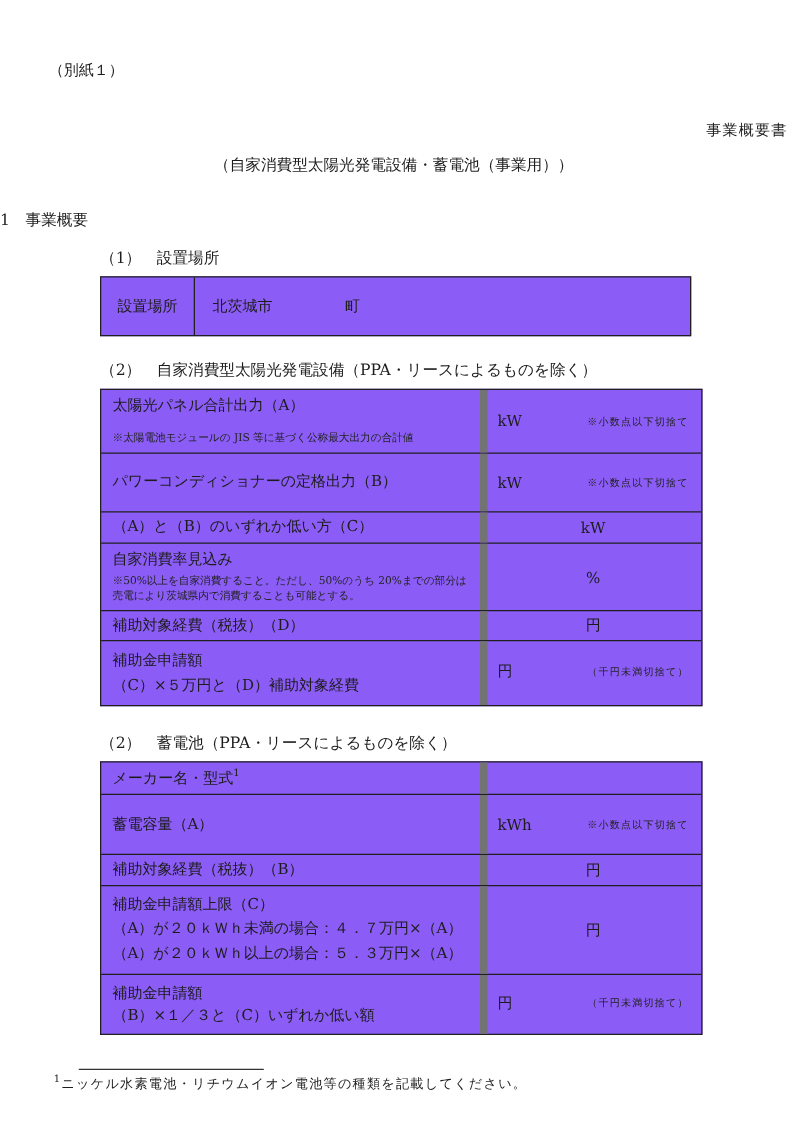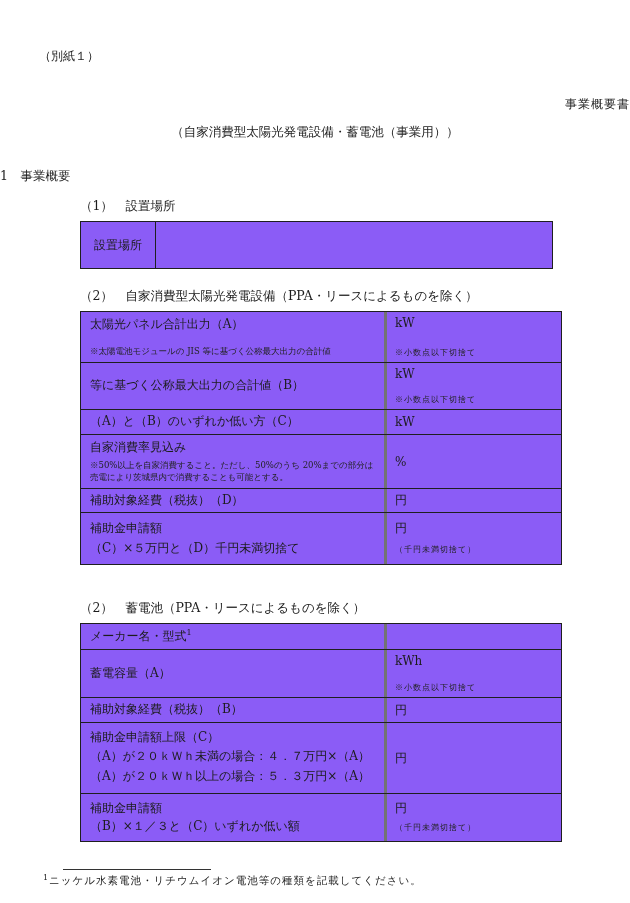--- a/index.html
+++ b/index.html
@@ -19,22 +19,22 @@
 
   .sec-heading { margin-top:27px; font-size:12.5px; }
   .sub-heading { margin-left:80px; margin-top:13px; font-size:12.5px; }
 
   
   .ftable { margin-left:80px; border:1px solid #1f1f1f; background:#8b5cf6; }
   .trow { display:flex; width:100%; }
   .trow + .trow { border-top:1px solid #1f1f1f; }
   .tcell { height:100%; }
   .lcell { flex:0 0 303px; padding:4px 8px 4px 9px; display:flex; flex-direction:column; }
-  .ucell { flex:1 1 auto; border-left:3px solid #737373; padding:4px 10px 4px 8px;
-           display:flex; flex-direction:column; align-items:flex-start; }
+  .ucell { flex:1 1 auto; border-left:6px solid #737373; padding:4px 10px 4px 8px;
+           display:flex; align-items:center; }
   .v-center { justify-content:center; }
   .v-between { justify-content:space-between; }
 
   .lbl { font-size:12px; line-height:1.45; }
   .note { font-size:8.5px; line-height:1.5; color:#222; }
   .unit { font-size:12px; }
   .unit-note { font-size:8px; letter-spacing:1px; color:#222; white-space:nowrap; }
 
   
   .loc-table { margin-top:6px; width:473px; height:48px; display:flex; }
@@ -59,40 +59,44 @@
 
   <div class="doc-title">事業概要書</div>
   <div class="doc-subtitle">（自家消費型太陽光発電設備・蓄電池（事業用））</div>
 
   <div class="sec-heading">1　事業概要</div>
 
   <div class="sub-heading">（1）　設置場所</div>
 
   <div class="ftable loc-table">
     <div class="loc-label">設置場所</div>
+    <div class="loc-value">
+      <span>北茨城市</span>
+      <span class="loc-town">町</span>
+    </div>
   </div>
 
   <div class="sub-heading" style="margin-top:19px;">（2）　自家消費型太陽光発電設備（PPA・リースによるものを除く）</div>
 
   <div class="ftable solar-table">
 
     <div class="trow" style="height:50px;">
       <div class="tcell lcell v-between">
         <div class="lbl">太陽光パネル合計出力（A）</div>
         <div class="note">※太陽電池モジュールの JIS 等に基づく公称最大出力の合計値</div>
       </div>
       <div class="tcell ucell v-between">
         <div class="unit">kW</div>
         <div class="unit-note">※小数点以下切捨て</div>
       </div>
     </div>
 
     <div class="trow" style="height:47px;">
       <div class="tcell lcell v-center">
-        <div class="lbl">等に基づく公称最大出力の合計値（B）</div>
+        <div class="lbl">パワーコンディショナーの定格出力（B）</div>
       </div>
       <div class="tcell ucell v-between">
         <div class="unit">kW</div>
         <div class="unit-note">※小数点以下切捨て</div>
       </div>
     </div>
 
     <div class="trow" style="height:25px;">
       <div class="tcell lcell v-center">
         <div class="lbl">（A）と（B）のいずれか低い方（C）</div>
@@ -117,31 +121,31 @@
         <div class="lbl">補助対象経費（税抜）（D）</div>
       </div>
       <div class="tcell ucell v-center">
         <div class="unit">円</div>
       </div>
     </div>
 
     <div class="trow" style="height:52px;">
       <div class="tcell lcell v-between" style="padding-top:7px;padding-bottom:7px;">
         <div class="lbl">補助金申請額</div>
-        <div class="lbl">（C）×５万円と（D）千円未満切捨て</div>
+        <div class="lbl">（C）×５万円と（D）補助対象経費</div>
       </div>
       <div class="tcell ucell v-between" style="padding-top:7px;padding-bottom:9px;">
         <div class="unit">円</div>
         <div class="unit-note">（千円未満切捨て）</div>
       </div>
     </div>
 
   </div>
 
-  <div class="sub-heading" style="margin-top:35px;">（2）　蓄電池（PPA・リースによるものを除く）</div>
+  <div class="sub-heading" style="margin-top:21px;">（2）　蓄電池（PPA・リースによるものを除く）</div>
 
   <div class="ftable battery-table">
 
     <div class="trow" style="height:25px;">
       <div class="tcell lcell v-center">
         <div class="lbl"><span>メーカー名・型式</span><sup>1</sup></div>
       </div>
       <div class="tcell ucell v-center"></div>
     </div>
 

